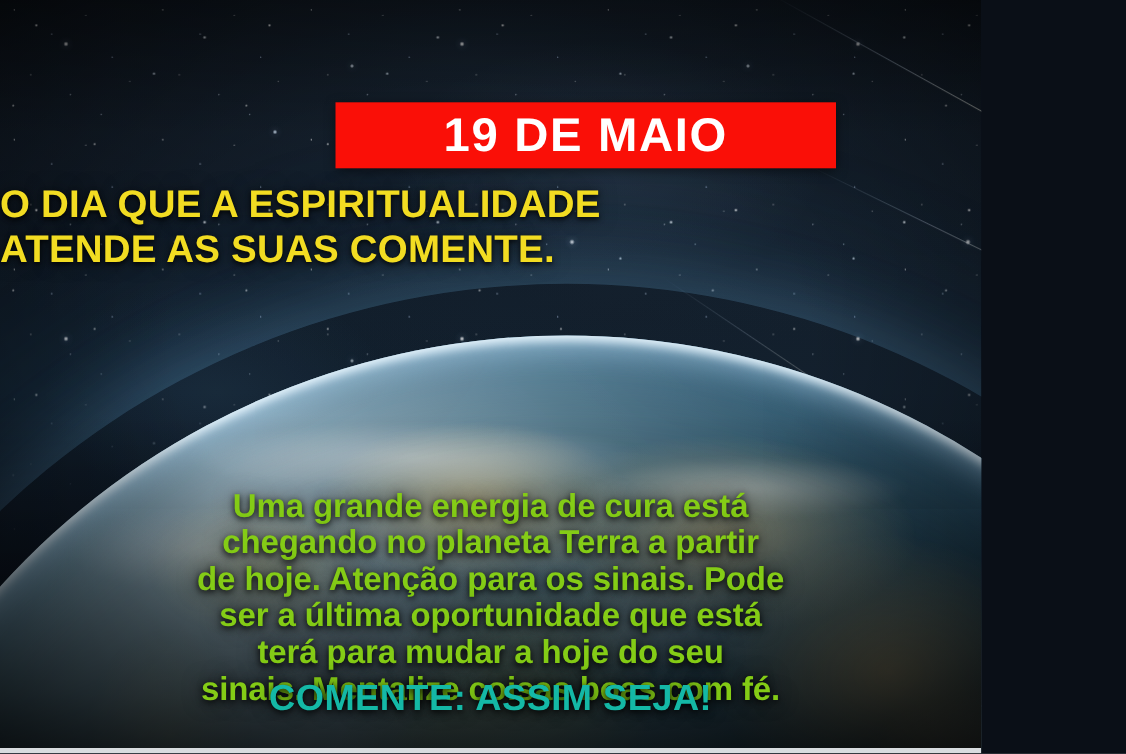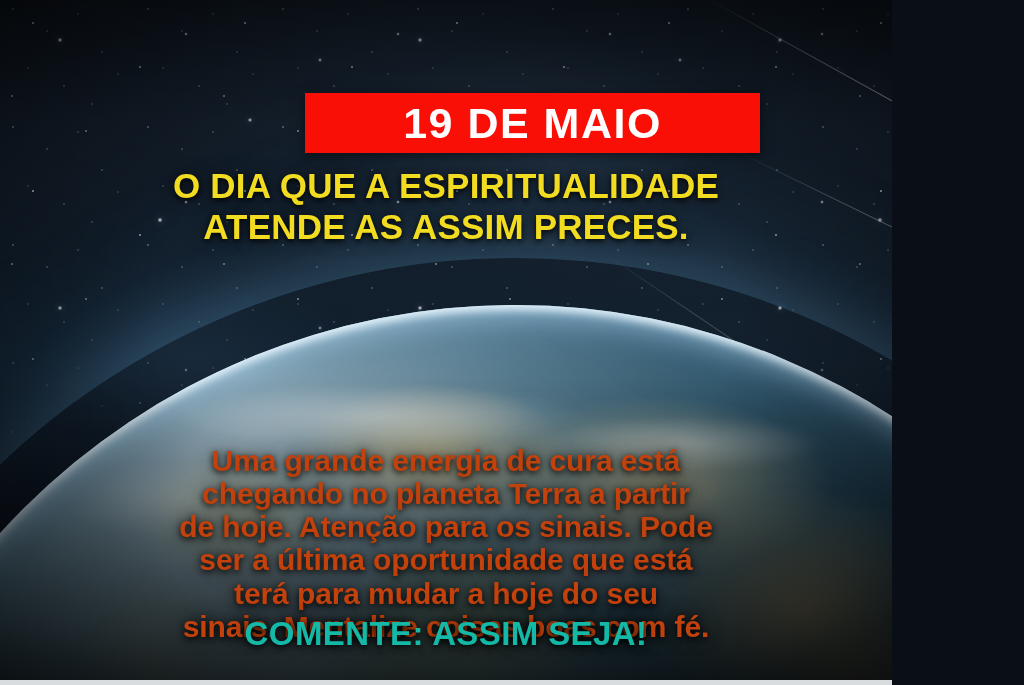--- a/index.html
+++ b/index.html
@@ -177,36 +177,35 @@
     font-weight:bold;
     letter-spacing:1.5px;
     line-height:1;
     white-space:nowrap;
     font-family:"Liberation Sans", sans-serif;
   }
 
   .headline {
     position:absolute;
     left:0; right:0; top:166px;
-    text-align:center;
     color:#F2DC22;
     font-size:35px;
     font-weight:bold;
     line-height:1.17;
     letter-spacing:.2px;
     text-shadow:0 2px 5px rgba(0,0,0,.85), 0 0 16px rgba(0,0,0,.55);
     font-family:"Liberation Sans", sans-serif;
   }
   .headline-line { display:block; white-space:nowrap; }
 
   .body-copy {
     position:absolute;
     left:0; right:0; top:444px;
     text-align:center;
-    color:#c2410c;
+    color:#84cc16;
     font-size:30px;
     font-weight:bold;
     line-height:1.105;
     letter-spacing:-0.1px;
     text-shadow:0 2px 6px rgba(0,0,0,.92), 0 0 18px rgba(0,0,0,.70);
     font-family:"Liberation Sans", sans-serif;
   }
   .body-line { display:block; white-space:nowrap; }
 
   .cta {
@@ -258,21 +257,21 @@
   <div class="vignette"></div>
 
   <div class="content">
 
     <div class="date-banner">
       <span class="date-banner-text">19 DE MAIO</span>
     </div>
 
     <div class="headline">
       <span class="headline-line">O DIA QUE A ESPIRITUALIDADE</span>
-      <span class="headline-line">ATENDE AS ASSIM PRECES.</span>
+      <span class="headline-line">ATENDE AS SUAS COMENTE.</span>
     </div>
 
     <div class="body-copy">
       <span class="body-line">Uma grande energia de cura está</span>
       <span class="body-line">chegando no planeta Terra a partir</span>
       <span class="body-line">de hoje. Atenção para os sinais. Pode</span>
       <span class="body-line">ser a última oportunidade que está</span>
       <span class="body-line">terá para mudar a hoje do seu</span>
       <span class="body-line">sinais. Mentalize coisas boas com fé.</span>
     </div>

